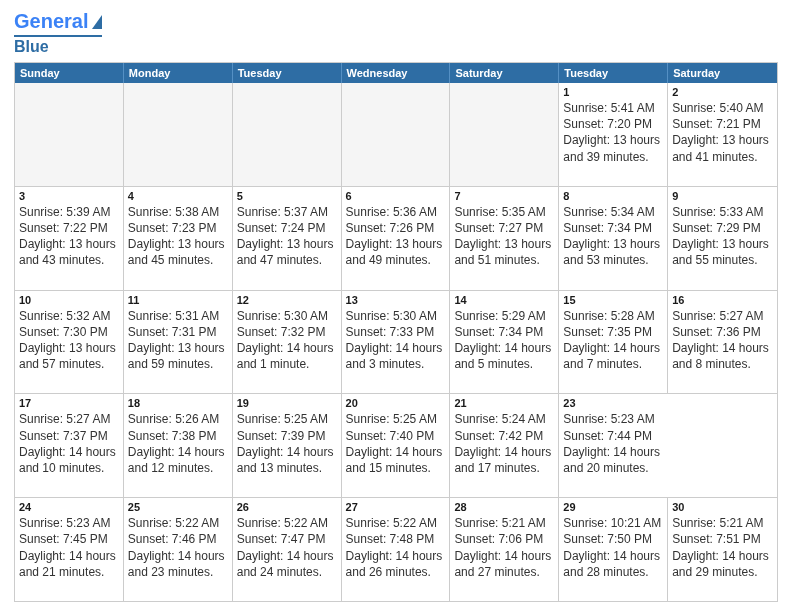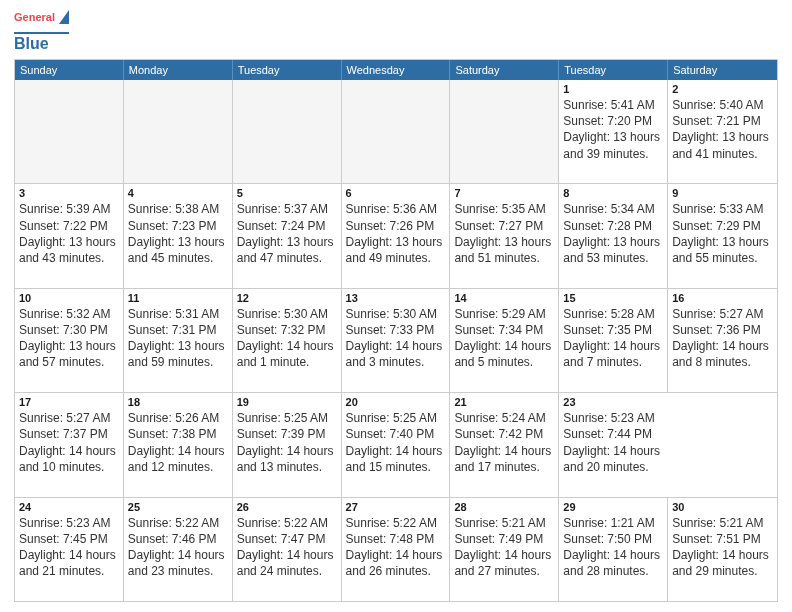--- a/index.html
+++ b/index.html
@@ -43,21 +43,21 @@
       border: 1px solid #ccc;
     }
     .cal-header {
       display: grid;
       grid-template-columns: repeat(7, 1fr);
       background: #2e6da4;
     }
     .cal-header-cell {
       color: #fff;
       font-size: 11px;
-      font-weight: normal;
+      font-weight: bold;
       padding: 4px 5px;
       text-align: left;
       border-right: 1px solid #5590c4;
     }
     .cal-header-cell:last-child { border-right: none; }
     .cal-body {
       flex: 1;
       display: flex;
       flex-direction: column;
     }
@@ -97,26 +97,26 @@
     }
   </style>
 </head>
 <body>
 
 <div class="page">
   <div class="header">
     <div class="logo-container">
         <div style="display: flex; flex-direction: column;">
           <div style="display: flex; align-items: center;">
-            <span style="font-size: 11px; font-weight: bold; color: #ef4444; font-family: Arial;">General</span>
+            <span style="font-size: 20px; font-weight: bold; color: #3b82f6; font-family: Arial;">General</span>
             <svg width="14" height="14" viewBox="0 0 14 14">
               <polygon points="4,14 14,0 14,14" fill="#2e6da4"></polygon>
             </svg>
           </div>
-          <div style="display: flex; align-items: center; border-top: 2px solid rgb(46, 109, 164); margin-top: 8px; padding-top: 1px;">
+          <div style="display: flex; align-items: center; border-top: 2px solid rgb(46, 109, 164); margin-top: 2px; padding-top: 1px;">
             <span style="font-size: 16px; font-weight: bold; color: rgb(46, 109, 164); font-family: Arial;">Blue</span>
           </div>
         </div>
       </div>
     <div class="title-block">
       <div class="month-title"></div>
       <div class="location"></div>
     </div>
   </div>
 
@@ -184,21 +184,21 @@
           <div class="cal-cell">
             <div class="day-num">7</div>
             <div class="cell-info">Sunrise: 5:35 AM
 Sunset: 7:27 PM
 Daylight: 13 hours
 and 51 minutes.</div>
           </div>
           <div class="cal-cell">
             <div class="day-num">8</div>
             <div class="cell-info">Sunrise: 5:34 AM
-Sunset: 7:28 PM
+Sunset: 7:34 PM
 Daylight: 13 hours
 and 53 minutes.</div>
           </div>
           <div class="cal-cell">
             <div class="day-num">9</div>
             <div class="cell-info">Sunrise: 5:33 AM
 Sunset: 7:29 PM
 Daylight: 13 hours
 and 55 minutes.</div>
           </div>
@@ -323,27 +323,27 @@
           <div class="cal-cell">
             <div class="day-num">27</div>
             <div class="cell-info">Sunrise: 5:22 AM
 Sunset: 7:48 PM
 Daylight: 14 hours
 and 26 minutes.</div>
           </div>
           <div class="cal-cell">
             <div class="day-num">28</div>
             <div class="cell-info">Sunrise: 5:21 AM
-Sunset: 7:49 PM
+Sunset: 7:06 PM
 Daylight: 14 hours
 and 27 minutes.</div>
           </div>
           <div class="cal-cell">
             <div class="day-num">29</div>
-            <div class="cell-info">Sunrise: 1:21 AM
+            <div class="cell-info">Sunrise: 10:21 AM
 Sunset: 7:50 PM
 Daylight: 14 hours
 and 28 minutes.</div>
           </div>
           <div class="cal-cell">
             <div class="day-num">30</div>
             <div class="cell-info">Sunrise: 5:21 AM
 Sunset: 7:51 PM
 Daylight: 14 hours
 and 29 minutes.</div>

